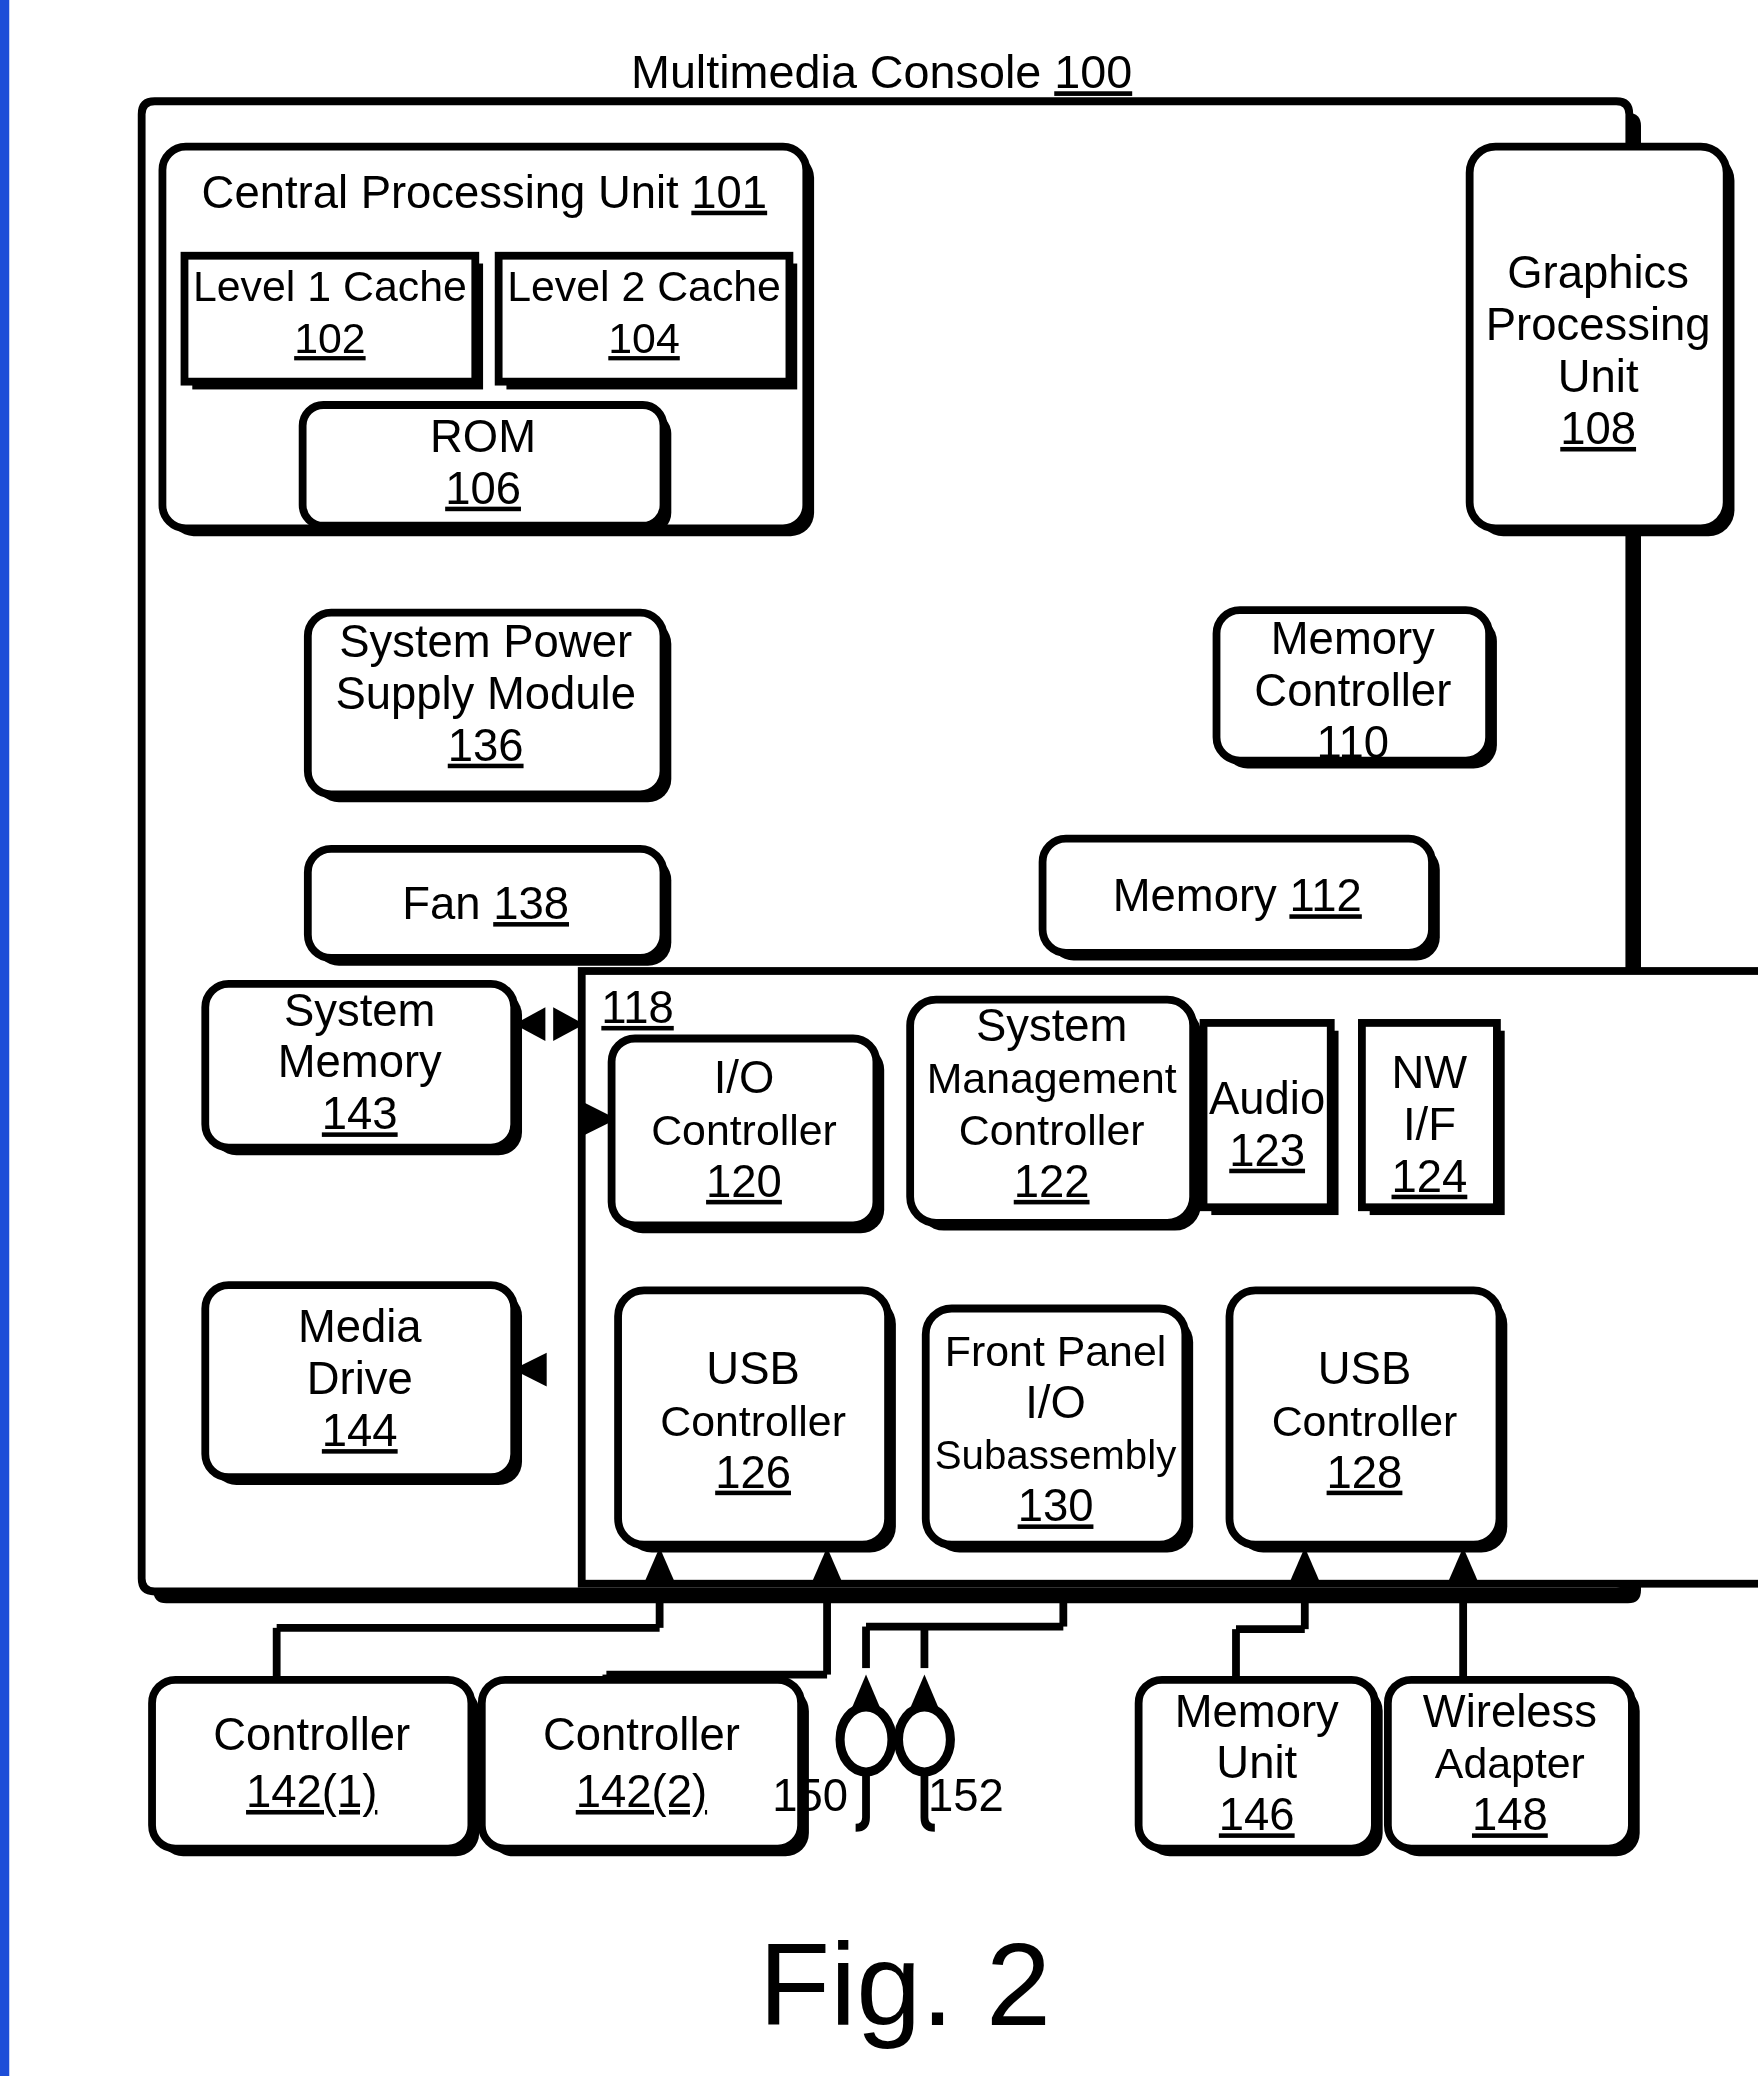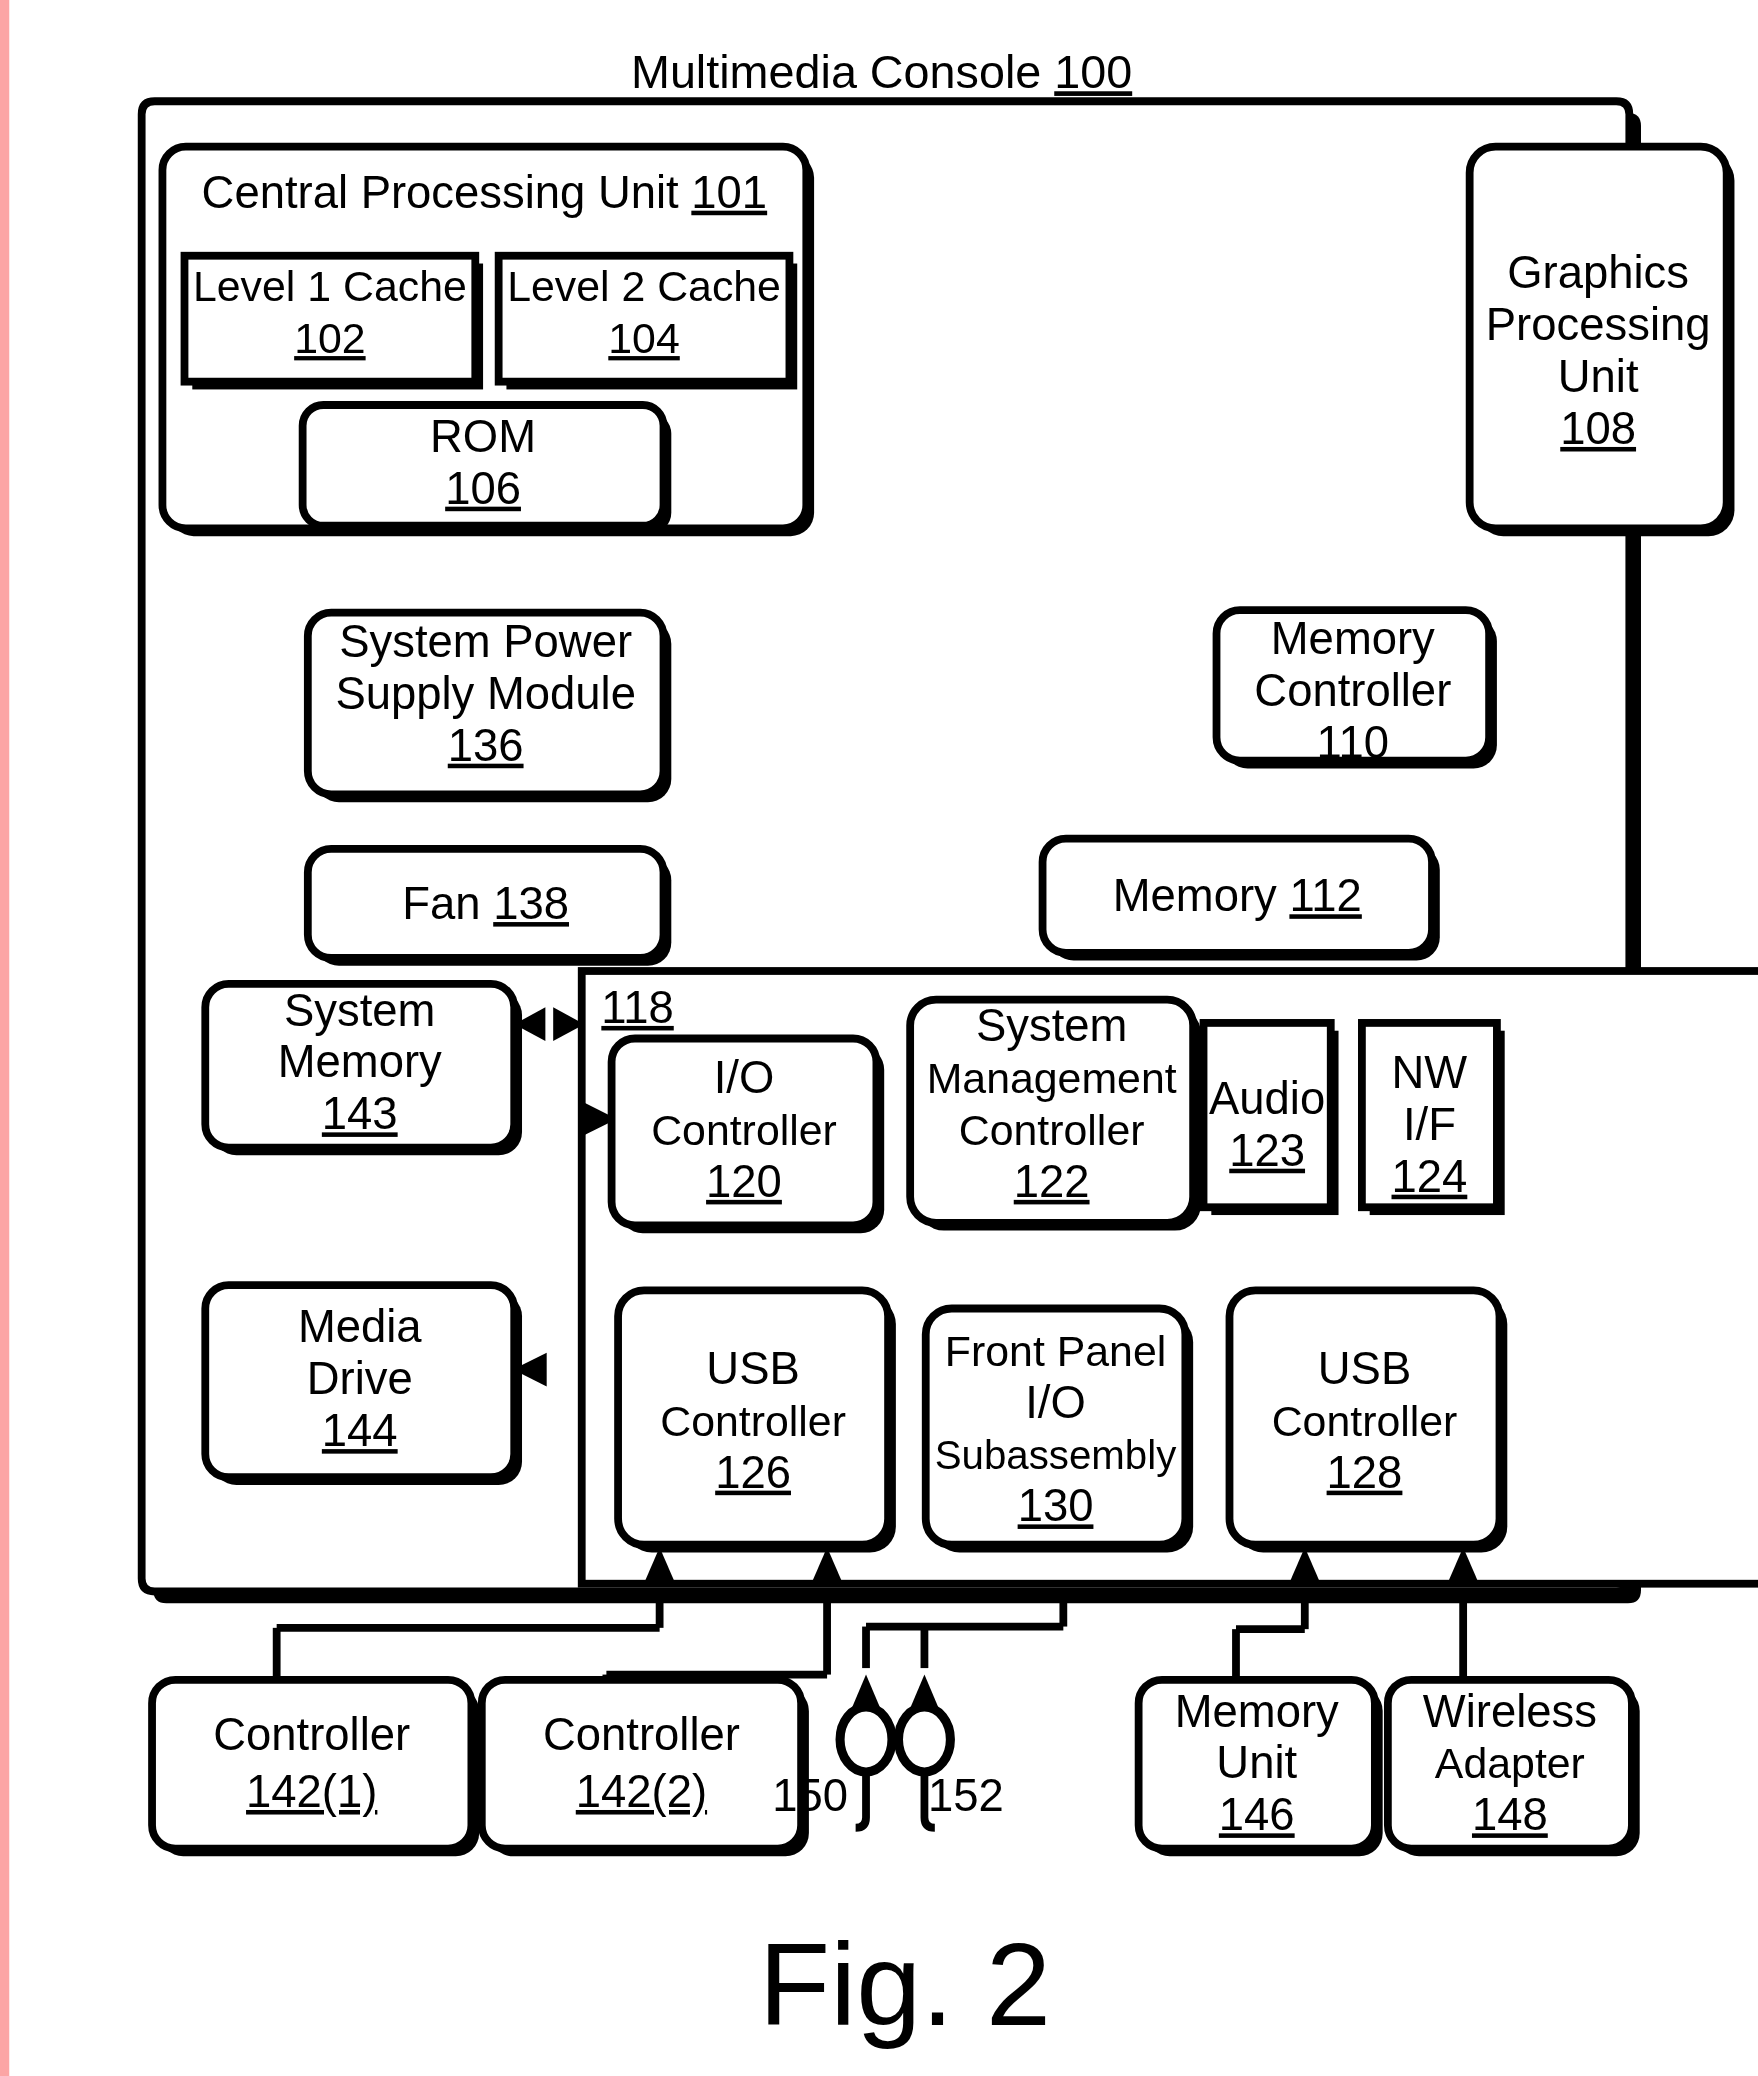--- a/index.html
+++ b/index.html
@@ -1,19 +1,19 @@
 <!DOCTYPE html>
 <html style="font-size:12.3px"><head>
 <meta charset="utf-8">
 <style>
   html,body{margin:0;padding:0;background:#ffffff;}
   #page{
     position:relative;
     width:1758px;height:2077px;
-    background:#fca5a5;
+    background:#1d4ed8;
     font-family:"Liberation Sans", sans-serif;
     overflow:hidden;
   }
   svg{display:block;}
   .blk-text{
     font-family:"Liberation Sans", sans-serif;
     fill:#000;
     text-anchor:middle;
     font-weight:400;
   }

